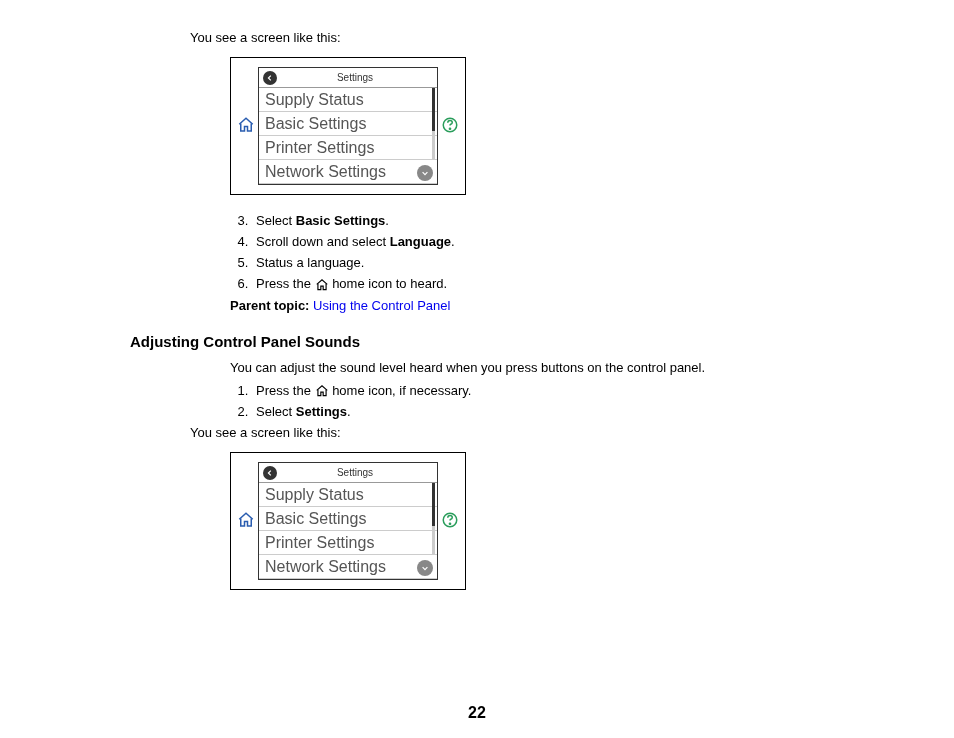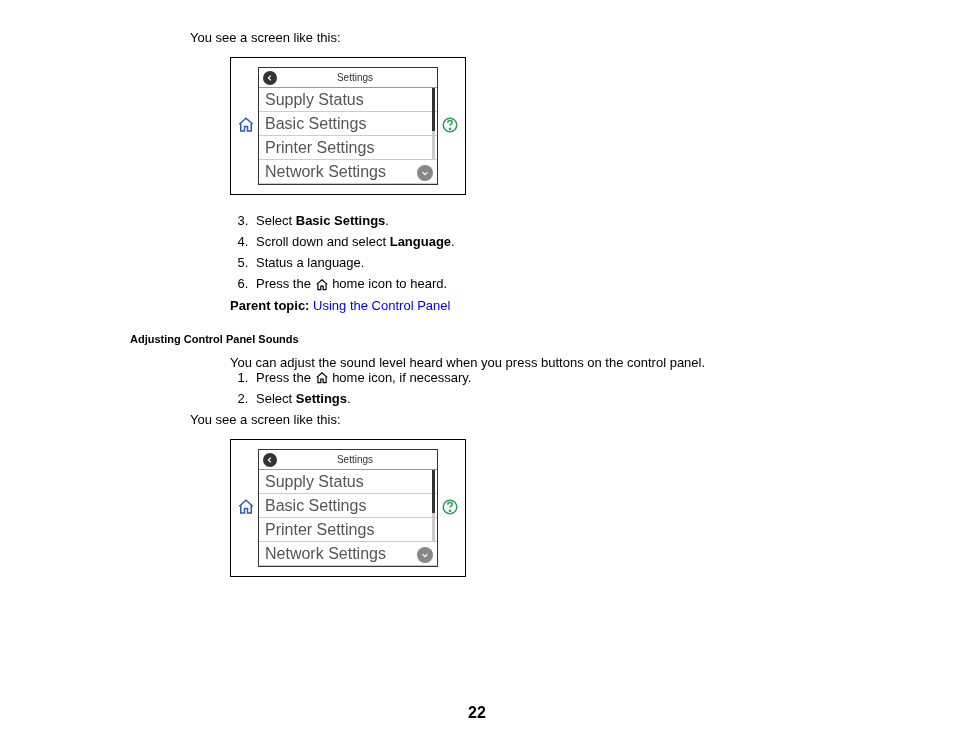--- a/index.html
+++ b/index.html
@@ -137,25 +137,26 @@
       margin-bottom: 20px;
     }
     .parent-topic-label {
       font-weight: bold;
     }
     .parent-topic-link {
       color: #0000ee;
     }
     .section-heading {
       font-weight: bold;
-      font-size: 11px;
+      font-size: 15px;
       margin-bottom: 10px;
     }
     .section-body {
       margin-left: 100px;
+      margin-bottom: 8px;
     }
     .page-number {
       position: absolute;
       bottom: 16px;
       left: 0;
       width: 100%;
       text-align: center;
       font-weight: bold;
       font-size: 16px;
     }

